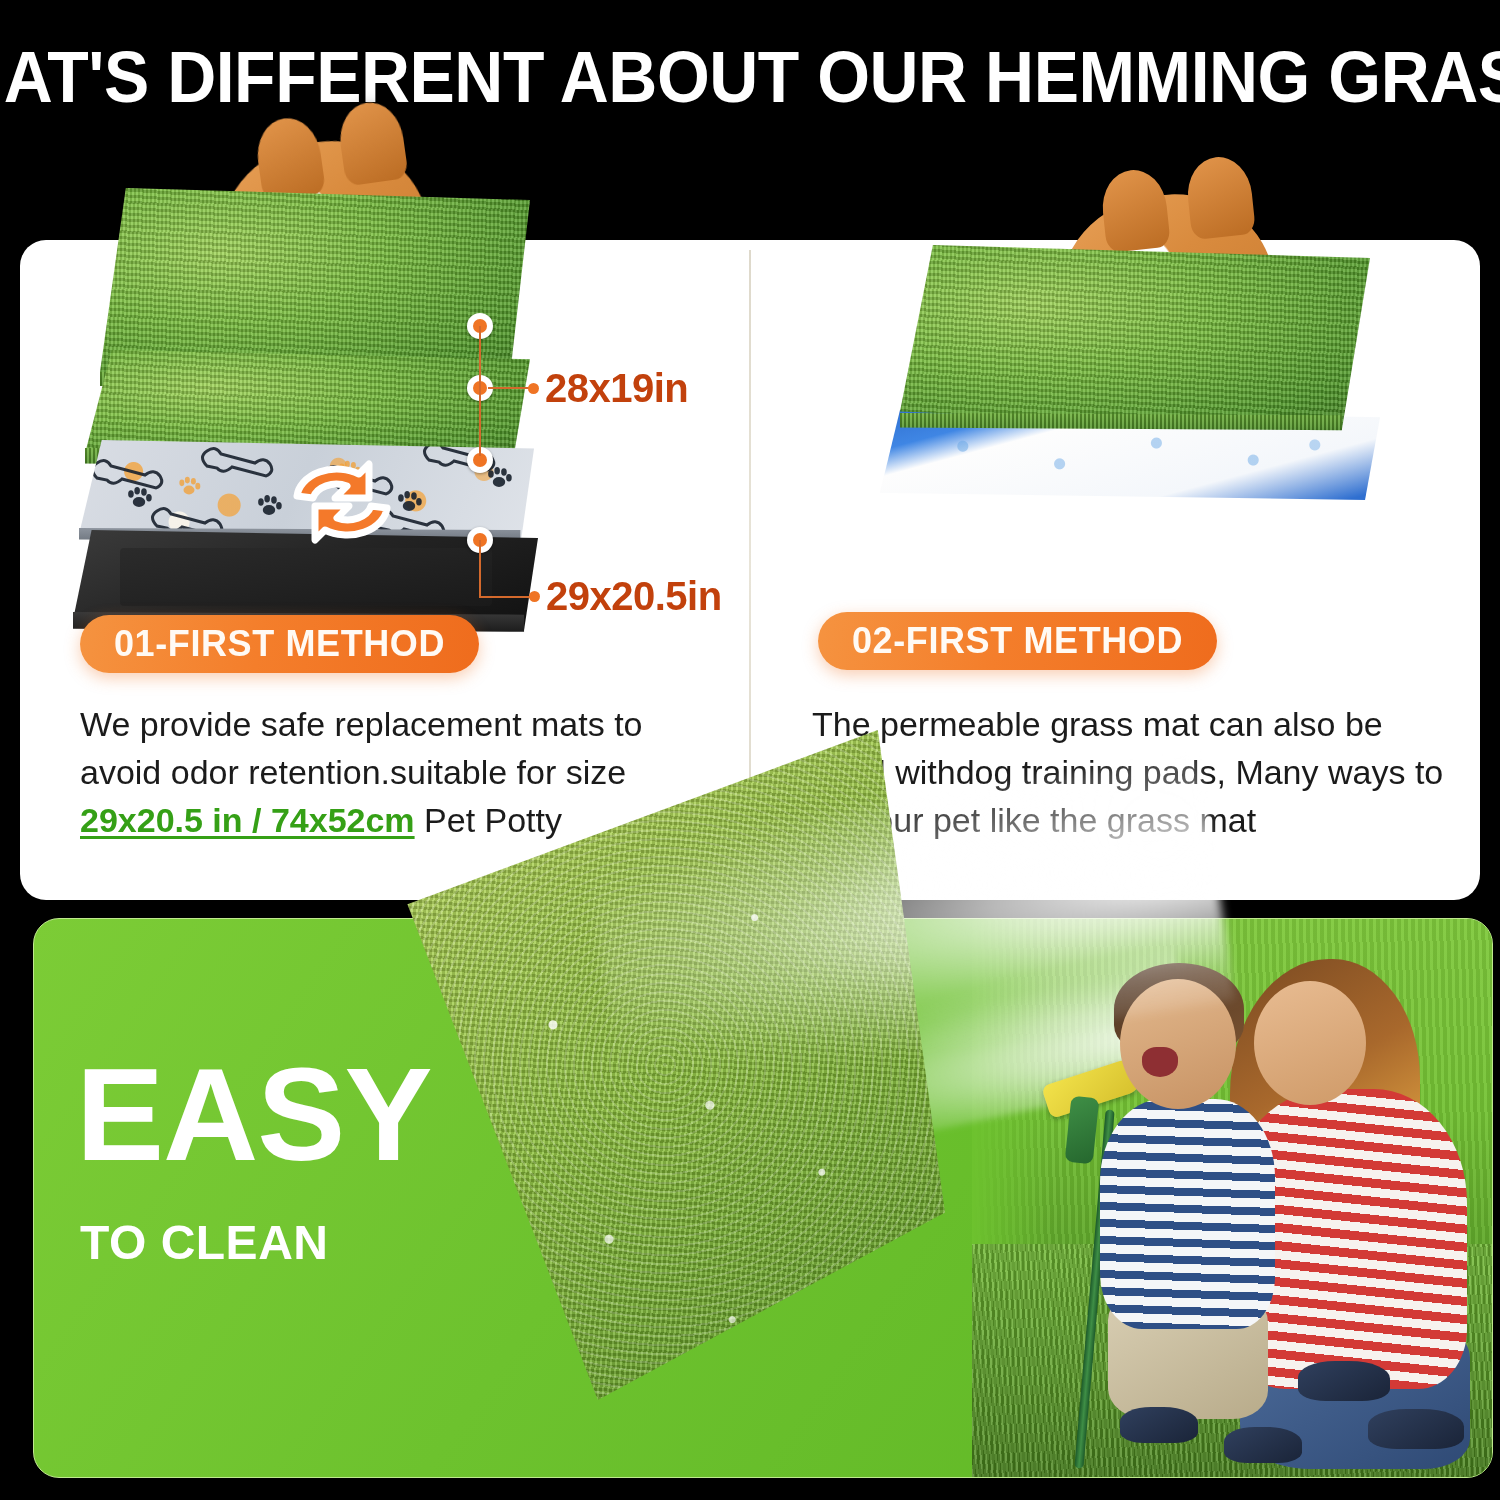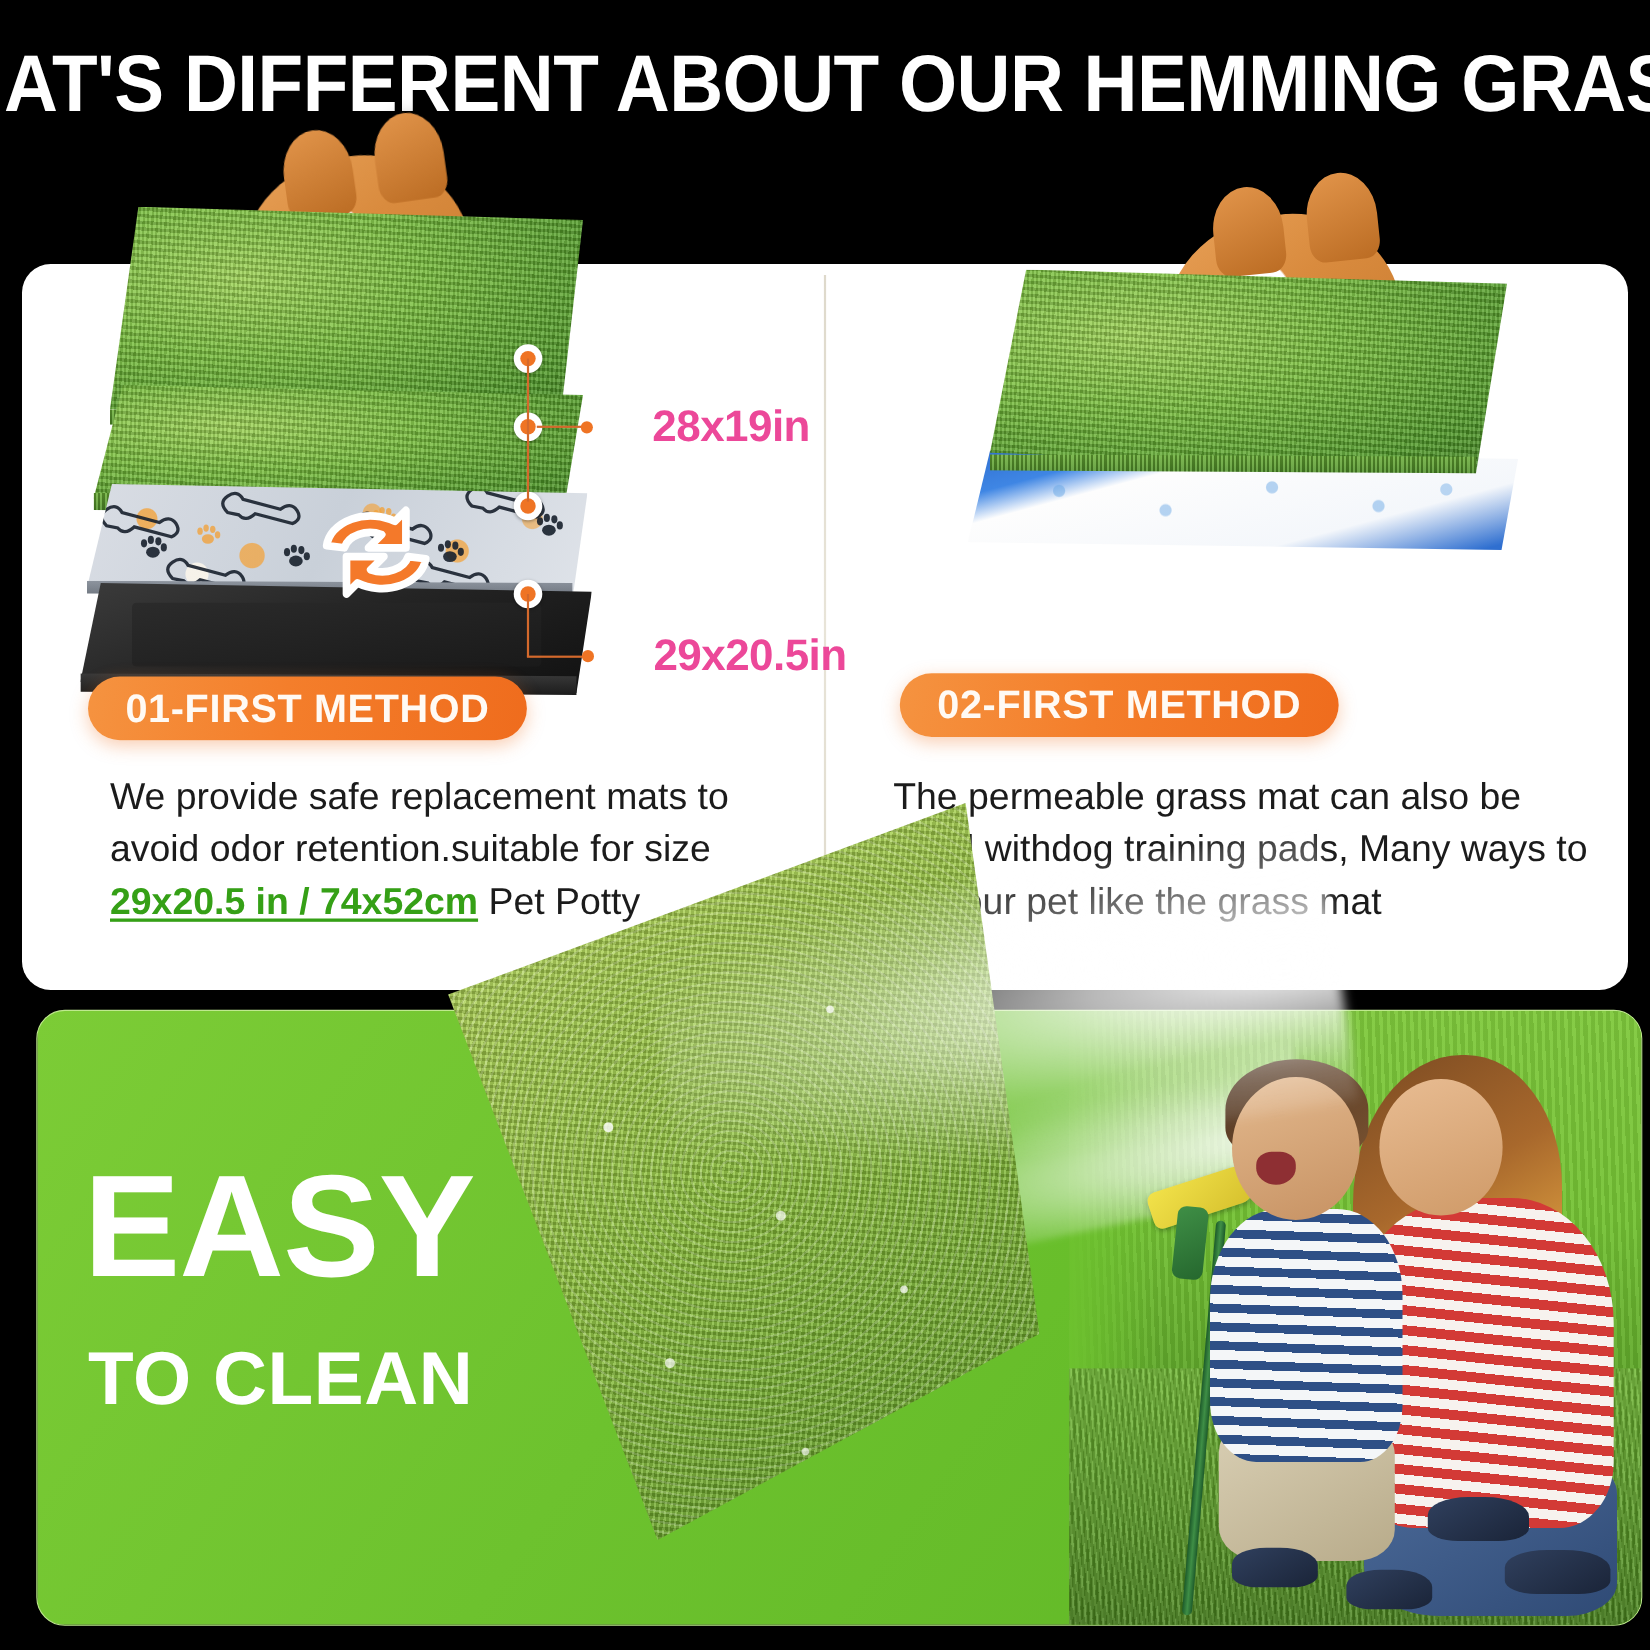--- a/index.html
+++ b/index.html
@@ -122,22 +122,22 @@
   
   .cl-line { position:absolute; background:#d4692c; }
   .cl-dot {
     position:absolute; width:26px; height:26px; border-radius:50%;
     background:#fff; display:flex; align-items:center; justify-content:center;
     box-shadow:0 1px 3px rgba(0,0,0,.35);
   }
   .cl-dot i { width:14px; height:14px; border-radius:50%; background:#ef7424; display:block; }
   .cl-tip { position:absolute; width:11px; height:11px; border-radius:50%; background:#ef7424; }
   .cl-text {
-    position:absolute; color:#ec4899; font-weight:700; font-size:40px;
-    letter-spacing:-0.5px; white-space:nowrap;margin-left:48px;
+    position:absolute; color:#c2410c; font-weight:700; font-size:40px;
+    letter-spacing:-0.5px; white-space:nowrap;
   }
 
   
   .swap { position:absolute; left:232px; top:296px; width:130px; height:112px; }
 
   
   .or-badge {
     position:absolute; left:700px; top:355px; width:100px; height:100px;
     border-radius:50%;
     background:radial-gradient(circle at 38% 32%,#8fd44a 0%,#6cc231 48%,#4da51f 100%);
@@ -175,21 +175,21 @@
     padding:0 34px; box-shadow:0 5px 16px rgba(239,116,36,0.35);
   }
   .pill-1 { left:80px; top:615px; }
   .pill-2 { left:818px; top:612px; }
 
   
   .body-text {
     position:absolute; color:#1b1b1b; font-size:34px; line-height:48px;
     font-family:"Liberation Sans", sans-serif; font-weight:400;
   }
-  .bt-1 { left:80px; top:700px; width:600px;margin-left:20px; }
+  .bt-1 { left:80px; top:700px; width:600px; }
   .bt-2 { left:812px; top:700px; width:640px; }
   .hl-green {
     color:#35a016; font-weight:700; text-decoration:underline;
     text-decoration-thickness:3px; text-underline-offset:4px;
   }
 
   
   .green-panel {
     position:absolute; left:20px; top:918px; width:1460px; height:560px;
     border-radius:26px; overflow:hidden;
@@ -452,19 +452,19 @@
       <div class="person boy-head"></div>
       <div class="boy-mouth"></div>
 
       <div class="shoe" style="left:148px;bottom:36px;width:78px;height:36px;"></div>
       <div class="shoe" style="left:252px;bottom:16px;width:78px;height:36px;"></div>
       <div class="shoe" style="left:326px;bottom:78px;width:92px;height:40px;"></div>
       <div class="shoe" style="left:396px;bottom:30px;width:96px;height:40px;"></div>
     </div>
 
     <div style="position:absolute;left:42px;top:130px;color:#fff;font-weight:800;font-size:132px;line-height:1;letter-spacing:-1px;">EASY</div>
-    <div style="position:absolute;left:46px;top:300px;color:#fff;font-weight:700;font-size:68px;line-height:1;letter-spacing:0.5px;">TO CLEAN</div>
+    <div style="position:absolute;left:46px;top:300px;color:#fff;font-weight:700;font-size:48px;line-height:1;letter-spacing:0.5px;">TO CLEAN</div>
   </div>
 
   <div class="wet-mat"></div>
   <div class="wet-spray"></div>
 
 </div>
 
 </body></html>

